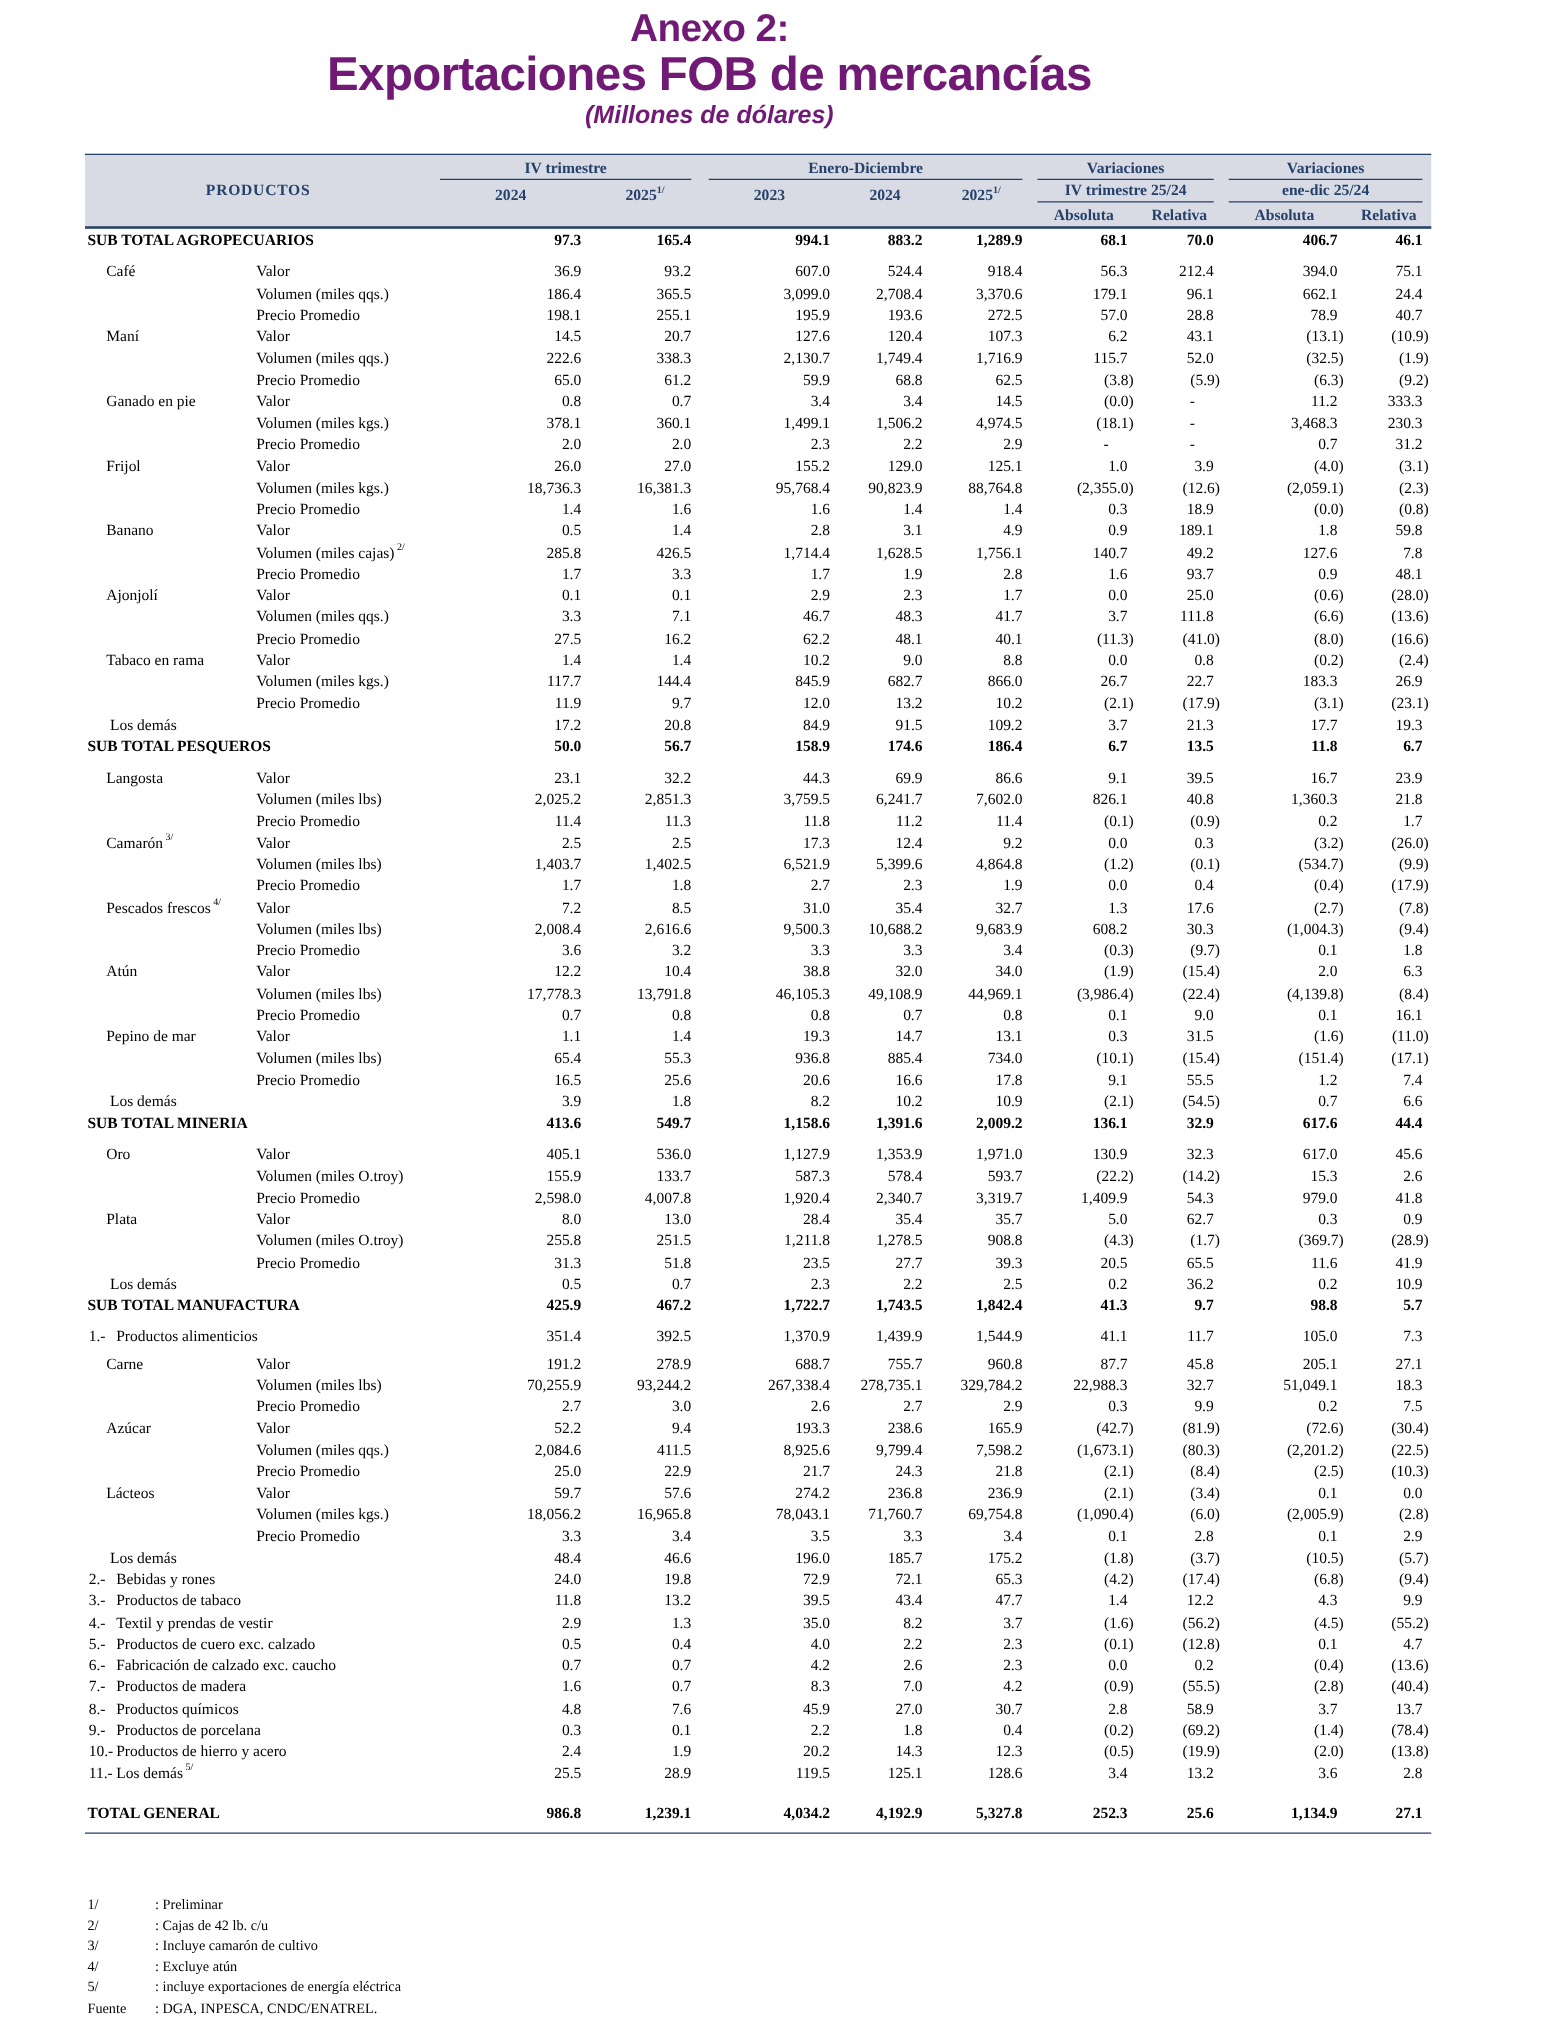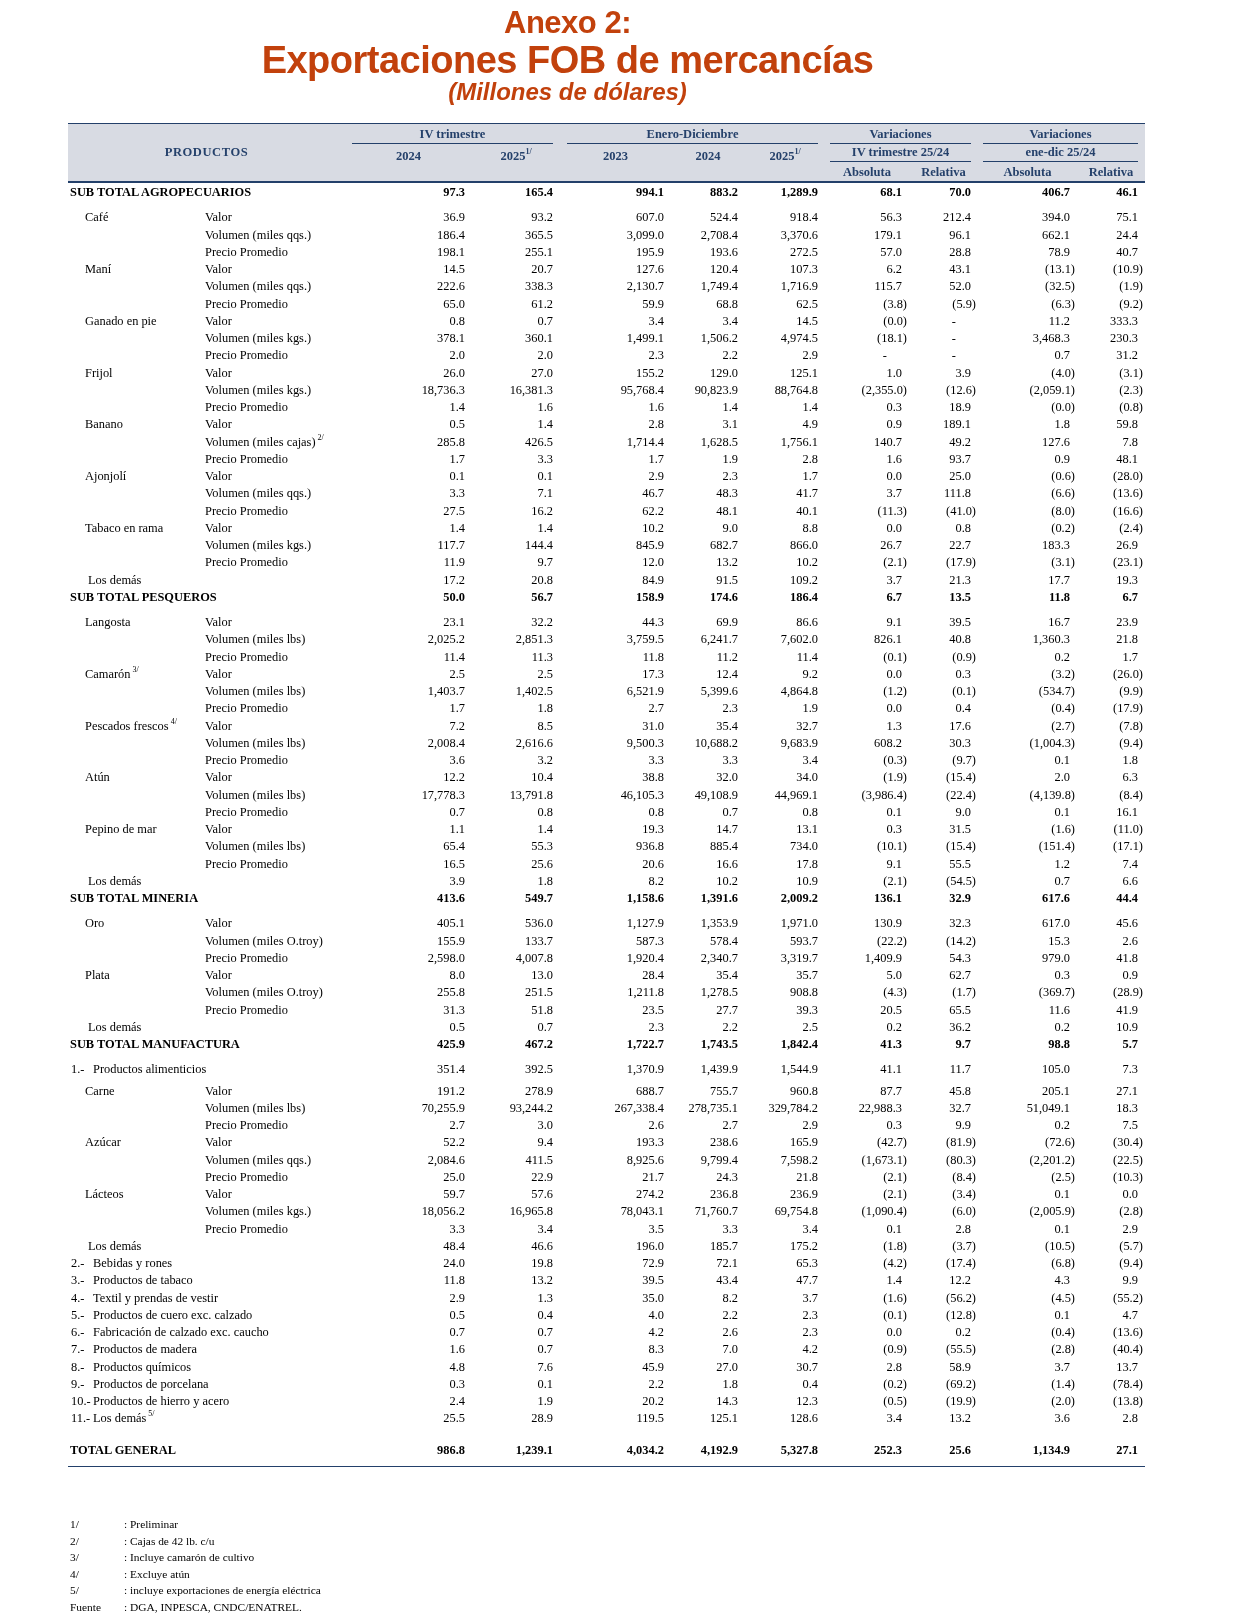--- a/index.html
+++ b/index.html
@@ -1,23 +1,23 @@
 <!DOCTYPE html>
 <html><head>
 <meta charset="utf-8">
 <style>
   html,body{margin:0;padding:0;background:#ffffff;}
   .page{position:relative;width:1238px;height:1618px;background:#ffffff;overflow:hidden;
         font-family:"Liberation Serif", serif;color:#000;}
   
   .titles{position:absolute;left:0;top:4px;width:1135px;text-align:center;
-          font-family:"Liberation Sans", sans-serif;font-weight:bold;color:#c2410c;}
+          font-family:"Liberation Sans", sans-serif;font-weight:bold;color:#701a75;}
   .t1{font-size:31px;line-height:38px;letter-spacing:-0.5px;}
   .t2{font-size:38px;line-height:36px;letter-spacing:-0.5px;}
-  .t3{font-size:24px;line-height:28px;font-style:italic;}
+  .t3{font-size:20px;line-height:28px;font-style:italic;}
   
   .table{position:absolute;left:68px;top:123px;width:1077px;}
   .thead{position:relative;height:57px;background:#d8dbe3;
          border-top:1.5px solid #23406a;border-bottom:2.5px solid #23406a;
          color:#25416b;font-weight:bold;font-size:12.5px;}
   .h-products{position:absolute;left:0;top:0;width:277px;height:100%;
               display:flex;align-items:center;justify-content:center;letter-spacing:0.6px;}
   .h-group,.h-sub{position:absolute;height:16px;line-height:15px;text-align:center;
                   border-bottom:1.5px solid #23406a;}
   .h-group{top:3px;}

